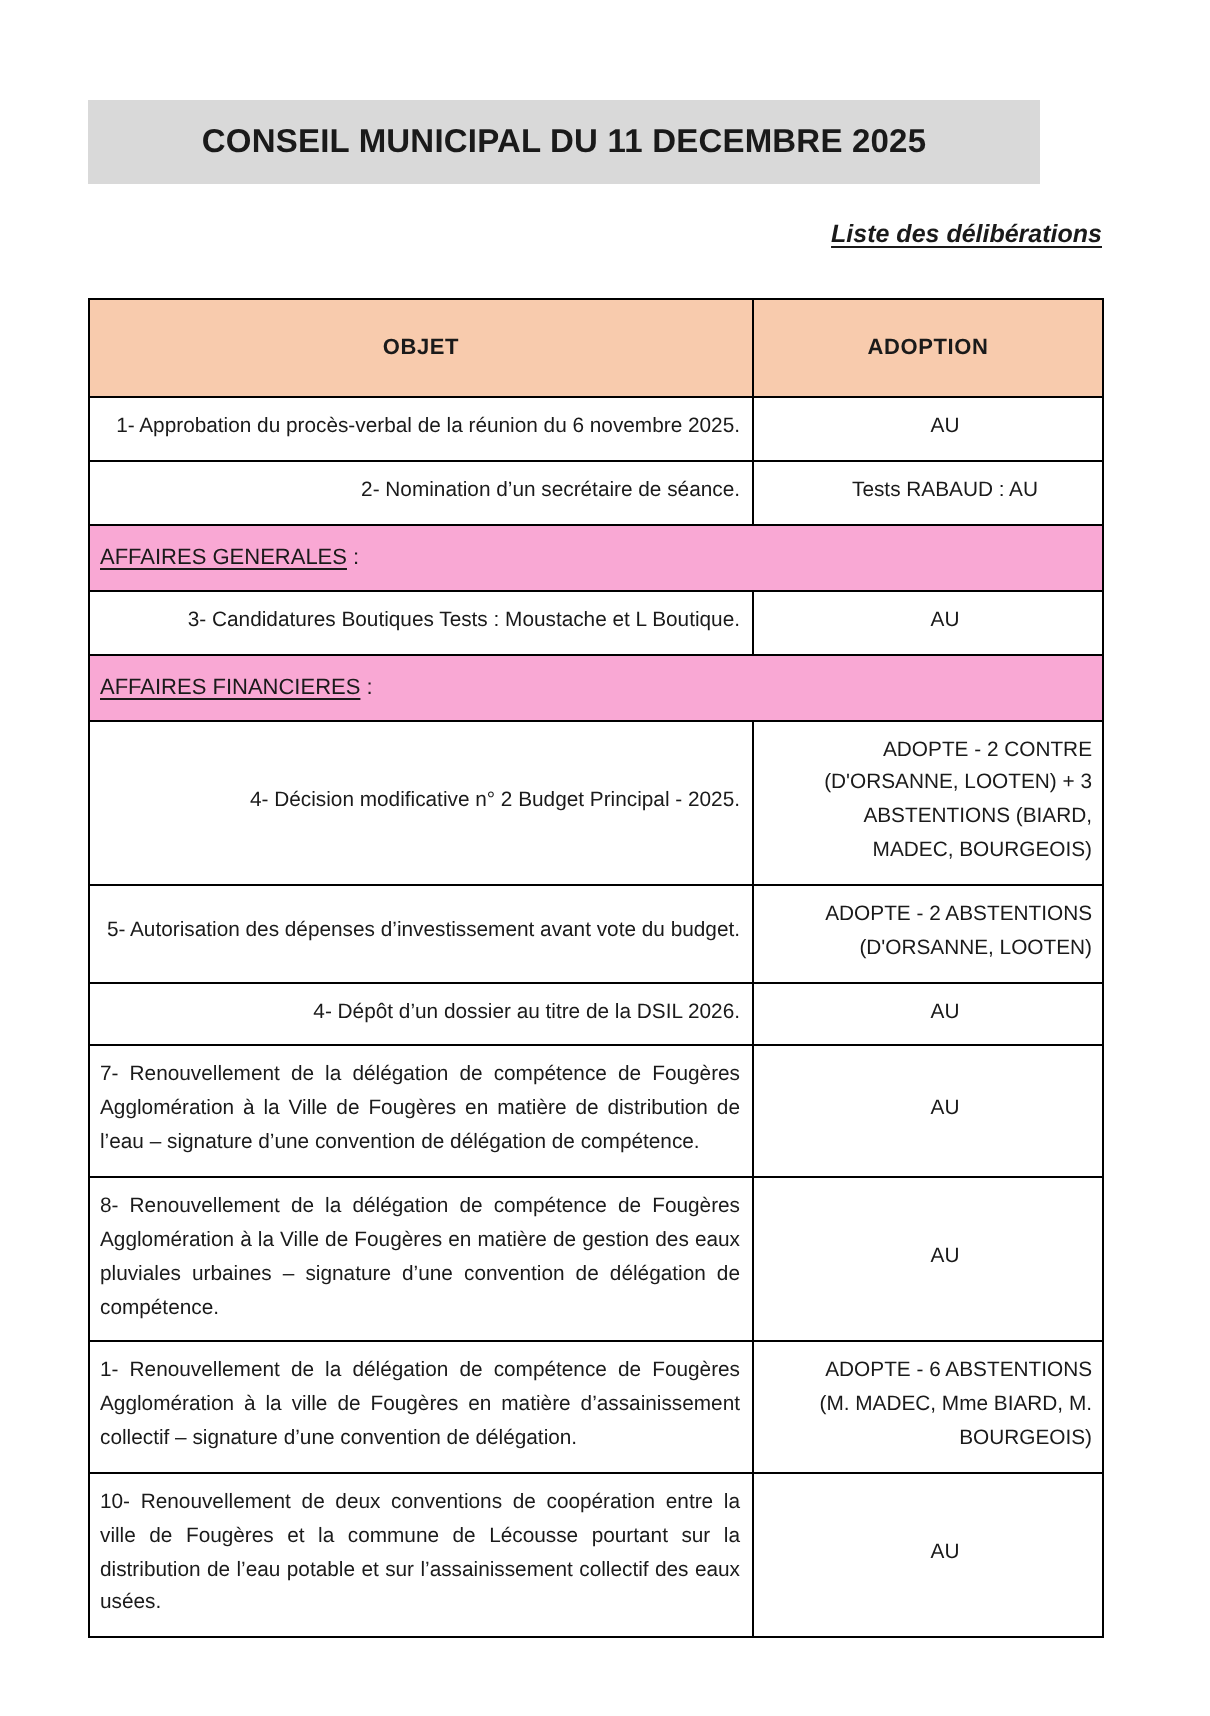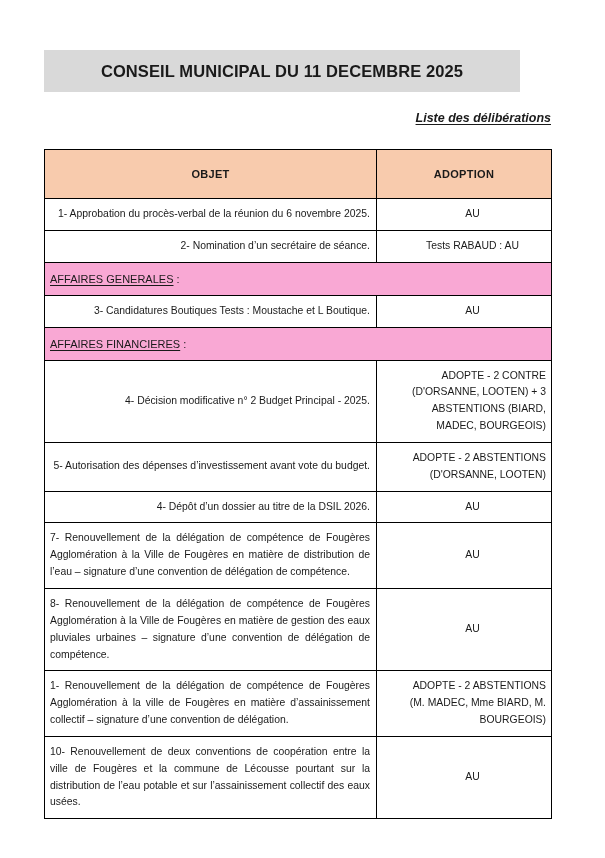--- a/index.html
+++ b/index.html
@@ -197,21 +197,21 @@
         <tr class="item-row">
           <td class="objet-cell justify">7- Renouvellement de la délégation de compétence de Fougères Agglomération à la Ville de Fougères en matière de distribution de l’eau – signature d’une convention de délégation de compétence.</td>
           <td class="adopt-cell center">AU</td>
         </tr>
         <tr class="item-row">
           <td class="objet-cell justify">8- Renouvellement de la délégation de compétence de Fougères Agglomération à la Ville de Fougères en matière de gestion des eaux pluviales urbaines – signature d’une convention de délégation de compétence.</td>
           <td class="adopt-cell center">AU</td>
         </tr>
         <tr class="item-row">
           <td class="objet-cell justify">1- Renouvellement de la délégation de compétence de Fougères Agglomération à la ville de Fougères en matière d’assainissement collectif – signature d’une convention de délégation.</td>
-          <td class="adopt-cell left vmid">ADOPTE - 2 ABSTENTIONS (M. MADEC, Mme BIARD, M. BOURGEOIS)</td>
+          <td class="adopt-cell left vmid">ADOPTE - 6 ABSTENTIONS (M. MADEC, Mme BIARD, M. BOURGEOIS)</td>
         </tr>
         <tr class="item-row">
           <td class="objet-cell justify">10- Renouvellement de deux conventions de coopération entre la ville de Fougères et la commune de Lécousse pourtant sur la distribution de l’eau potable et sur l’assainissement collectif des eaux usées.</td>
           <td class="adopt-cell center">AU</td>
         </tr>
       </tbody>
   </table>
 
 </div>
 

